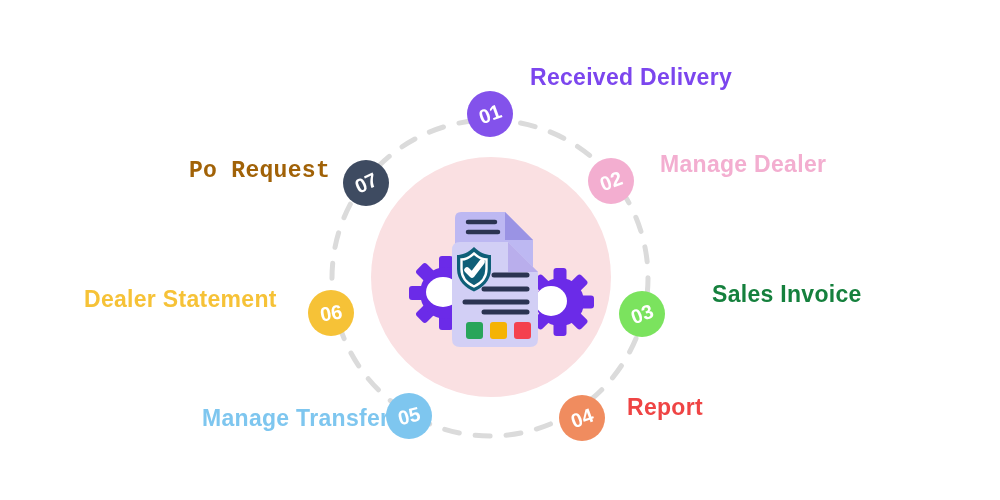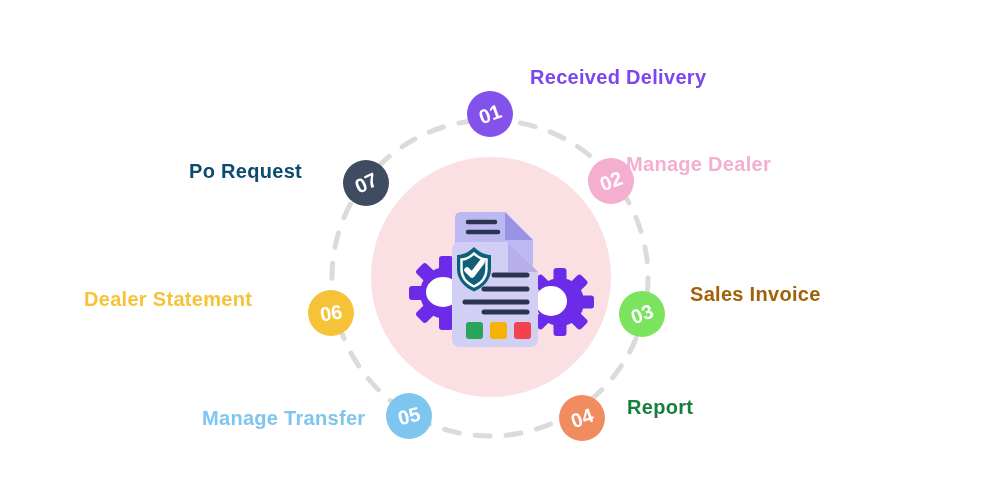--- a/index.html
+++ b/index.html
@@ -25,25 +25,25 @@
   .badge-02{left:588px;top:158px}
   .badge-03{left:619px;top:291px}
   .badge-04{left:559px;top:395px}
   .badge-05{left:386px;top:393px}
   .badge-06{left:308px;top:290px}
   .badge-07{left:343px;top:160px}
   .badge-05 span{transform:rotate(-14deg)}
   .badge-06 span{transform:rotate(-10deg)}
   .badge-07 span{transform:rotate(-25deg)}
   .step-label {
-    position:absolute; font-weight:700; font-size:20px; line-height:26px;
+    position:absolute; font-weight:700; font-size:23px; line-height:26px;
     letter-spacing:0.3px; white-space:nowrap;
   }
   .label-01{left:530px;top:64px}
-  .label-02{left:626px;top:151px}
+  .label-02{left:660px;top:151px}
   .label-03{left:690px;top:281px}
   .label-04{left:627px;top:394px}
   .label-05{left:202px;top:405px}
   .label-06{left:84px;top:286px}
   .label-07{left:189px;top:158px}
 </style>
 </head>
 <body>
 
 <div class="canvas">
@@ -135,19 +135,19 @@
   </div>
   <div class="badge badge-06" style="background-color: rgb(246, 194, 55);">
     <span>06</span>
   </div>
   <div class="badge badge-07" style="background-color: rgb(62, 75, 97);">
     <span>07</span>
   </div>
 
   <div class="step-label label-01" style="color: rgb(124, 70, 238);">Received Delivery</div>
   <div class="step-label label-02" style="color: rgb(243, 174, 208);">Manage Dealer</div>
-  <div class="step-label label-03" style="color: #a16207;">Sales Invoice</div>
-  <div class="step-label label-04" style="color: #15803d;">Report</div>
+  <div class="step-label label-03" style="color: #15803d; margin-left: 22px;">Sales Invoice</div>
+  <div class="step-label label-04" style="color: #ef4444;">Report</div>
   <div class="step-label label-05" style="color: rgb(126, 198, 239);">Manage Transfer</div>
   <div class="step-label label-06" style="color: rgb(246, 194, 55);">Dealer Statement</div>
-  <div class="step-label label-07" style="color: #0c4a6e;">Po Request</div>
+  <div class="step-label label-07" style="color: #a16207; font-family: Liberation Mono, monospace;">Po Request</div>
 
 </div>
 
 </body></html>

